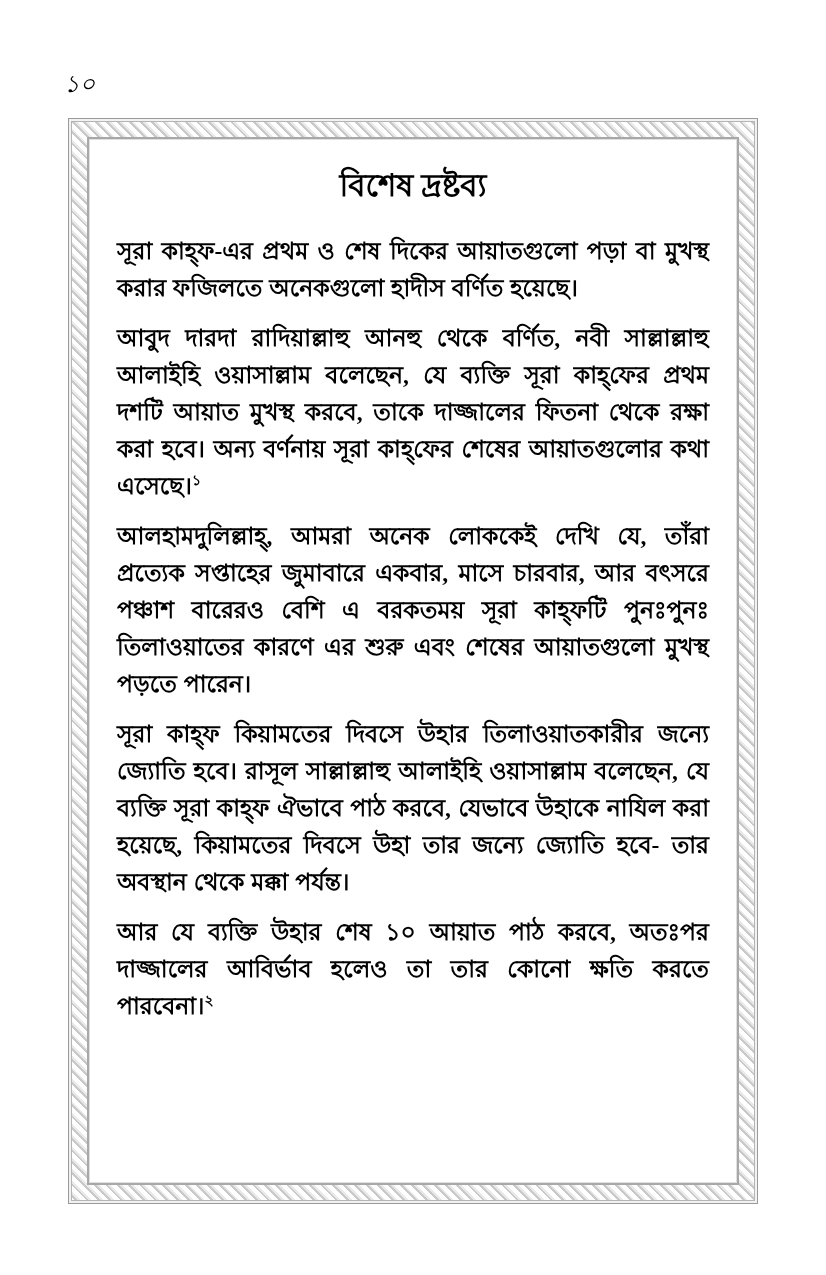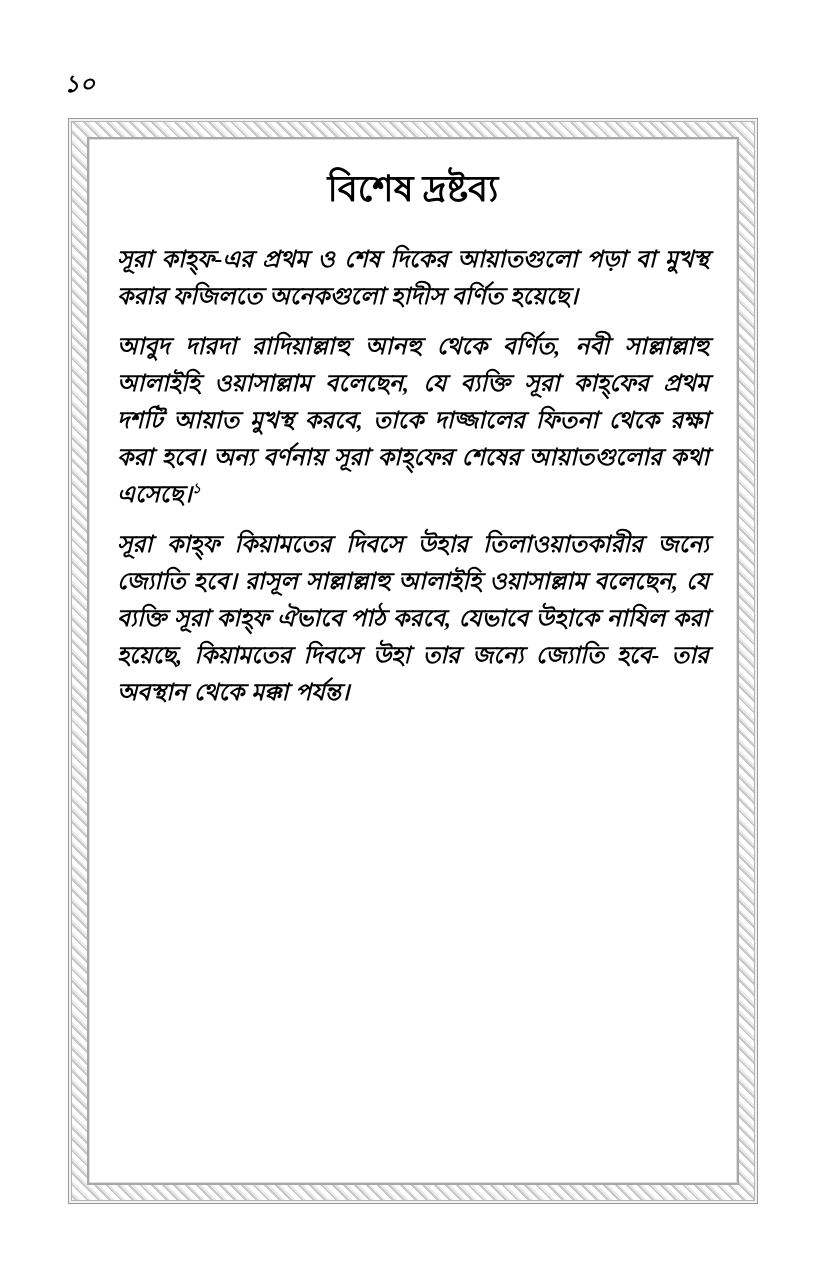--- a/index.html
+++ b/index.html
@@ -16,21 +16,21 @@
   
   .running-header {
     position: absolute;
     top: 70px;
     left: 64px;
     right: 66px;
     display: flex;
     justify-content: space-between;
     align-items: baseline;
     font-size: 24px;
-    font-weight: bold;
+    font-weight: normal;
     font-style: italic;
     line-height: 1.2;
   }
 
   
   .frame {
     position: absolute;
     top: 118px;
     left: 68px;
     width: 690px;
@@ -57,32 +57,31 @@
     background: #ffffff;
     border: 2px solid #a8a8a8;
     box-shadow: 0 0 0 1px #e0e0e0 inset;
     padding: 6px 28px 8px 28px;
     overflow: hidden;
   }
 
   
   .section-title {
     text-align: center;
-    font-size: 36px;
+    font-size: 31px;
     font-weight: bold;
     margin: 16px 0 20px 0;
   }
   .body-paragraph {
     font-size: 23.5px;
     font-weight: bold;
     line-height: 37px;
     text-align: justify;
     margin-bottom: 13px;
     word-spacing: 1px;
-    font-style: italic;
   }
   .body-paragraph sup {
     font-size: 14px;
     line-height: 0;
     vertical-align: super;
   }
 </style>
 </head>
 <body>
 
@@ -93,20 +92,22 @@
 <div class="frame">
   <div class="frame-band">
     <div class="frame-inner">
 
       <h1 class="section-title">বিশেষ দ্রষ্টব্য</h1>
 
       <p class="body-paragraph"><span>সূরা কাহ্‌ফ-এর প্রথম ও শেষ দিকের আয়াতগুলো পড়া বা মুখস্থ করার ফজিলতে অনেকগুলো হাদীস বর্ণিত হয়েছে।</span></p>
 
       <p class="body-paragraph"><span>আবুদ দারদা রাদিয়াল্লাহু আনহু থেকে বর্ণিত, নবী সাল্লাল্লাহু আলাইহি ওয়াসাল্লাম বলেছেন, যে ব্যক্তি সূরা কাহ্‌ফের প্রথম দশটি আয়াত মুখস্থ করবে, তাকে দাজ্জালের ফিতনা থেকে রক্ষা করা হবে। অন্য বর্ণনায় সূরা কাহ্‌ফের শেষের আয়াতগুলোর কথা এসেছে।</span><sup>১</sup></p>
 
+      <p class="body-paragraph"><span>আলহামদুলিল্লাহ্‌, আমরা অনেক লোককেই দেখি যে, তাঁরা প্রত্যেক সপ্তাহের জুমাবারে একবার, মাসে চারবার, আর বৎসরে পঞ্চাশ বারেরও বেশি এ বরকতময় সূরা কাহ্‌ফটি পুনঃপুনঃ তিলাওয়াতের কারণে এর শুরু এবং শেষের আয়াতগুলো মুখস্থ পড়তে পারেন।</span></p>
 
       <p class="body-paragraph"><span>সূরা কাহ্‌ফ কিয়ামতের দিবসে উহার তিলাওয়াতকারীর জন্যে জ্যোতি হবে। রাসূল সাল্লাল্লাহু আলাইহি ওয়াসাল্লাম বলেছেন, যে ব্যক্তি সূরা কাহ্‌ফ ঐভাবে পাঠ করবে, যেভাবে উহাকে নাযিল করা হয়েছে, কিয়ামতের দিবসে উহা তার জন্যে জ্যোতি হবে- তার অবস্থান থেকে মক্কা পর্যন্ত।</span></p>
 
+      <p class="body-paragraph"><span>আর যে ব্যক্তি উহার শেষ ১০ আয়াত পাঠ করবে, অতঃপর দাজ্জালের আবির্ভাব হলেও তা তার কোনো ক্ষতি করতে পারবেনা।</span><sup>২</sup></p>
 
 
     </div>
   </div>
 </div>
 
 </body></html>

